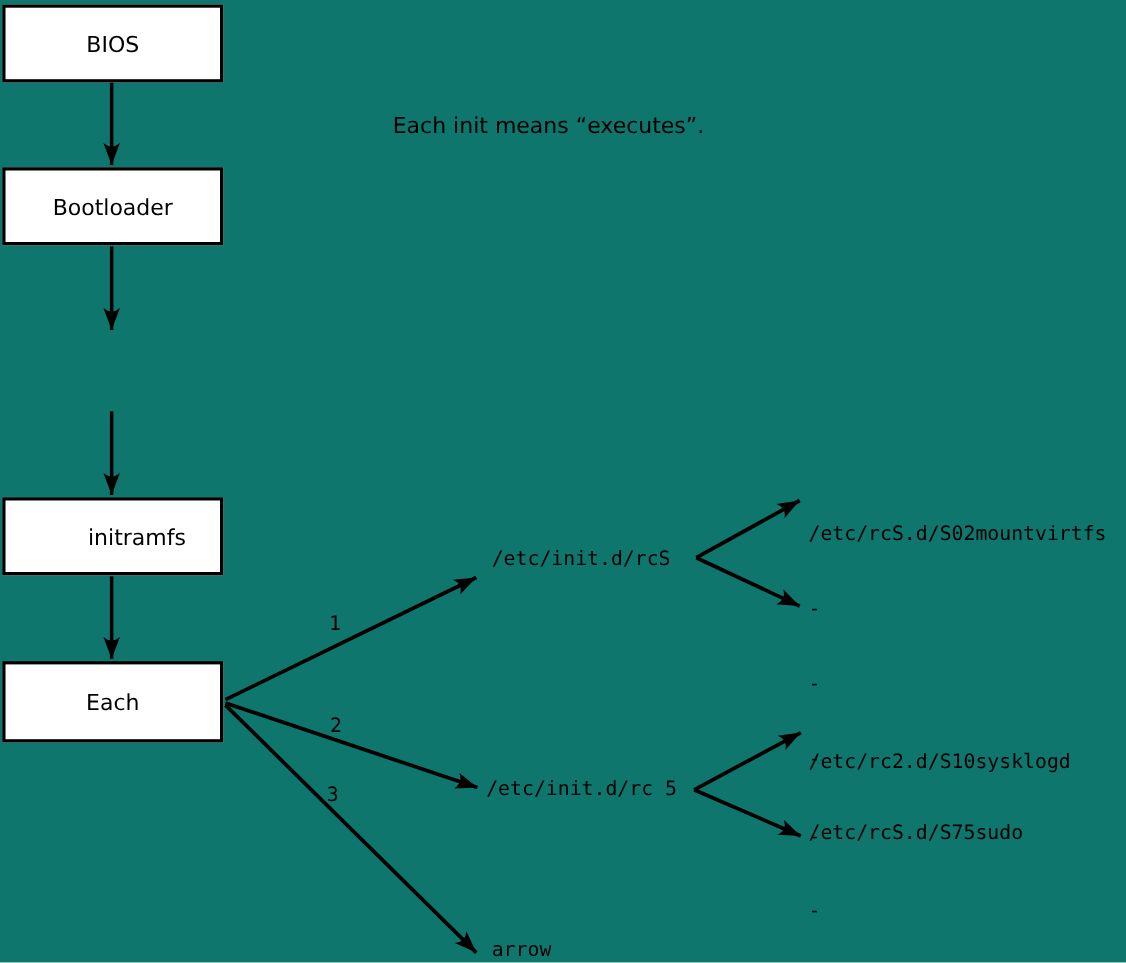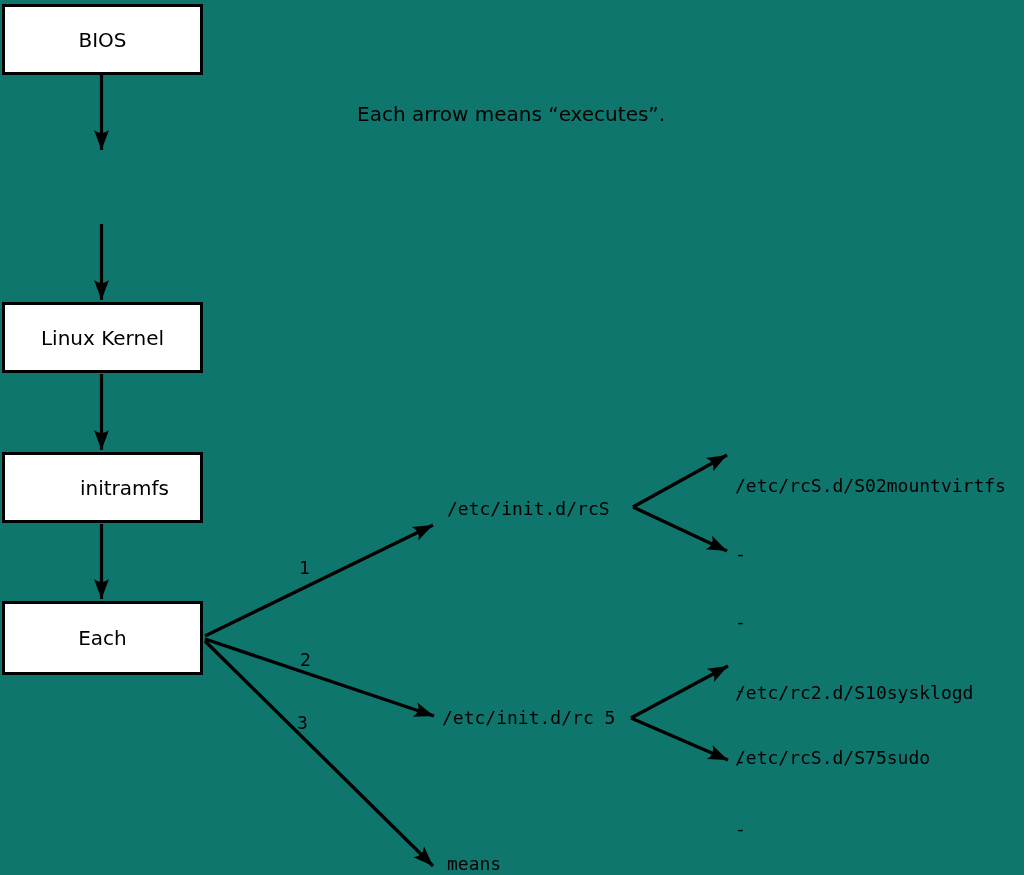--- a/index.html
+++ b/index.html
@@ -90,33 +90,33 @@
     <line x1="205" y1="641" x2="433" y2="866" stroke="#000000" stroke-width="3.4" marker-end="url(#arrowhead)"></line>
 
     <line x1="633" y1="507" x2="727" y2="455" stroke="#000000" stroke-width="3.4" marker-end="url(#arrowhead)"></line>
     <line x1="633" y1="507" x2="727" y2="551" stroke="#000000" stroke-width="3.4" marker-end="url(#arrowhead)"></line>
 
     <line x1="631" y1="718" x2="728" y2="666" stroke="#000000" stroke-width="3.4" marker-end="url(#arrowhead)"></line>
     <line x1="631" y1="718" x2="728" y2="760" stroke="#000000" stroke-width="3.4" marker-end="url(#arrowhead)"></line>
   </svg>
 
   <div class="node" style="top:4px;">BIOS</div>
-  <div class="node" style="top:302px;">Linux Kernel</div>
+  <div class="node" style="top:152px;">Bootloader</div>
   <div class="node" style="top:452px;padding-left:44px;">initramfs</div>
   <div class="node" style="top:601px;height:74px;">Each</div>
 
-  <div class="legend">Each arrow means “executes”.</div>
+  <div class="legend">Each init means “executes”.</div>
 
   <div class="fan-label mono" style="left:299px;top:558px;">1</div>
   <div class="fan-label mono" style="left:300px;top:650px;">2</div>
   <div class="fan-label mono" style="left:297px;top:713px;">3</div>
 
   <div class="target mono" style="left:447px;top:498px;">/etc/init.d/rcS</div>
   <div class="target mono" style="left:442px;top:707px;">/etc/init.d/rc 5</div>
-  <div class="target mono" style="left:447px;top:853px;">means</div>
+  <div class="target mono" style="left:447px;top:853px;">arrow</div>
 
   <div class="script-group mono" id="rcs-group">
     <div class="script-line">/etc/rcS.d/S02mountvirtfs</div>
     <div class="script-line">-</div>
     <div class="script-line">-</div>
     <div class="script-line">-</div>
     <div class="script-line">/etc/rcS.d/S75sudo</div>
   </div>
 
   <div class="script-group mono" id="rc2-group">

